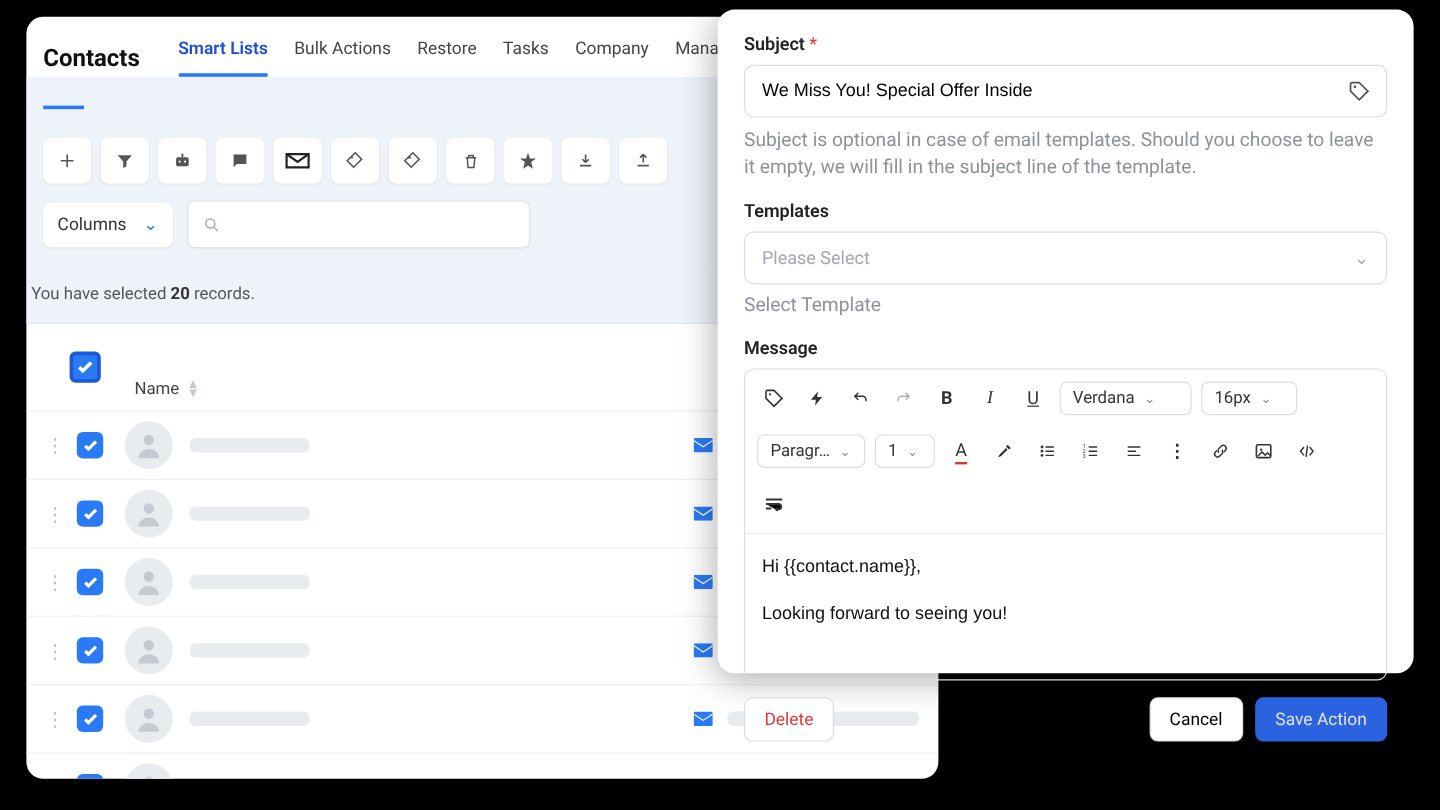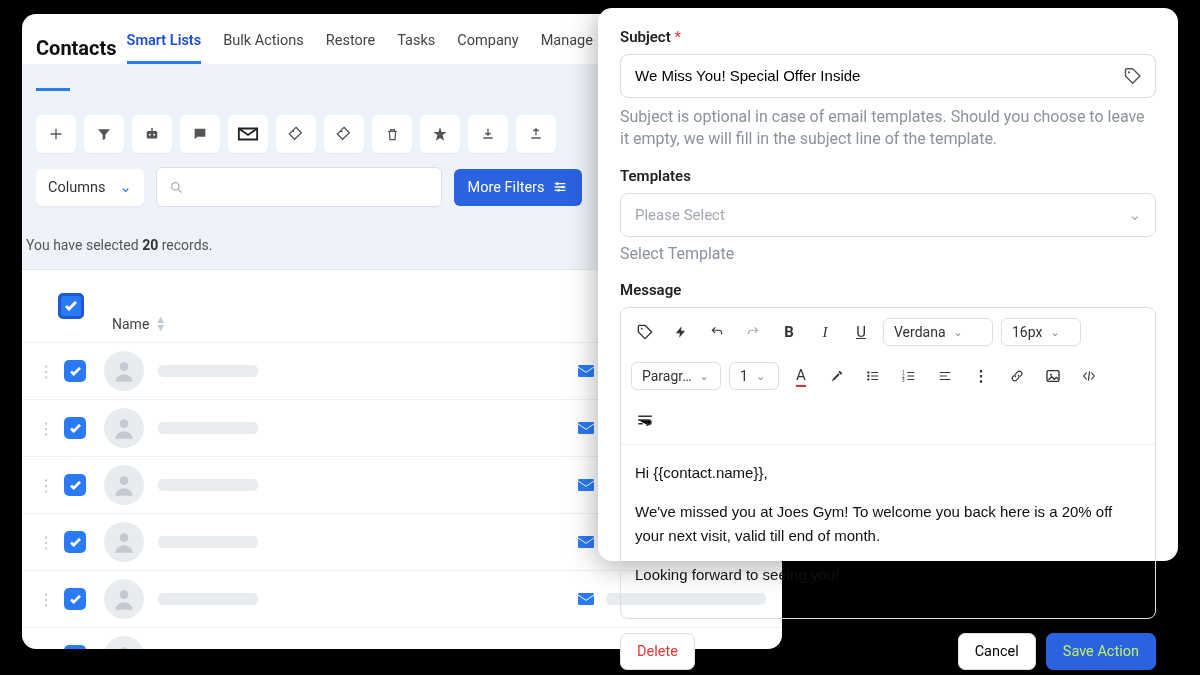--- a/index.html
+++ b/index.html
@@ -19,21 +19,21 @@
   height: 635px;
   background: #fff;
   border-radius: 14px;
   box-shadow: 0 4px 24px rgba(0,0,0,0.2);
   overflow: hidden;
 }
 .hdr {
   display: flex;
   align-items: center;
   padding: 18px 14px 0 14px;
-  gap: 10px;
+  gap: 32px;
 }
 .page-title {
   font-size: 20px;
   font-weight: 700;
   color: #111;
 }
 .tabs {
   display: flex;
   gap: 22px;
 }
@@ -259,21 +259,21 @@
 }
 .btn {
   border: 1px solid #d9dee6;
   border-radius: 7px;
   padding: 9px 16px;
   font-size: 14.5px;
   cursor: pointer;
   background: #fff;
 }
 .btn.del { color: #e23636; }
-.btn.primary { background: #2a62e0; color: #bef264; border-color: #2a62e0; }
+.btn.primary { background: #2a62e0; color: #e5e5e5; border-color: #2a62e0; }
 .spacer { flex: 1; }
 .section { margin-top: 16px; }
 svg { display: block; }
 </style>
 </head>
 <body>
 
 <div class="window-left">
   <div class="hdr">
     <div class="page-title">Contacts</div>
@@ -356,29 +356,20 @@
       <div class="col-sel">
         <span>Columns</span>
         <span class="chev-blue">⌄</span>
       </div>
       <div class="search-box">
         <svg width="15" height="15" viewBox="0 0 24 24">
             <circle cx="10" cy="10" r="6" fill="none" stroke="#aab" stroke-width="2"></circle>
             <path d="M15 15l5 5" stroke="#aab" stroke-width="2"></path>
           </svg>
       </div>
-      <div class="more-filt">
-        <span>More Filters</span>
-        <svg width="16" height="16" viewBox="0 0 24 24">
-            <path stroke="#fff" stroke-width="2" d="M4 7h16M4 12h16M4 17h16"></path>
-            <circle cx="8" cy="7" r="2" fill="#fff"></circle>
-            <circle cx="16" cy="12" r="2" fill="#fff"></circle>
-            <circle cx="10" cy="17" r="2" fill="#fff"></circle>
-          </svg>
-      </div>
     </div>
   </div>
 
   <div class="selbar">
     <span>You have selected </span><b>20</b><span> records.</span>
   </div>
 
   <div class="thead">
     <div style="width:20px"></div>
     <div class="cb head">
@@ -653,21 +644,20 @@
           </div>
         <div class="sep"></div>
         <div class="ebtn">
             <svg width="18" height="12" viewBox="0 0 24 16">
               <path stroke="#333" stroke-width="2" d="M3 3h18M3 8h14a3 3 0 010 6h-3m0 0l2-2m-2 2l2 2M3 13h6"></path>
             </svg>
           </div>
       </div>
       <div class="ebody">
         <p>Hi {{contact.name}},</p>
-        <p>We've missed you at Joes Gym! To welcome you back here is a 20% off your next visit, valid till end of month.</p>
         <p>Looking forward to seeing you!</p>
       </div>
     </div>
   </div>
 
   <div class="footer">
     <div class="btn del">Delete</div>
     <div class="spacer"></div>
     <div class="btn" style="margin-right:10px">Cancel</div>
     <div class="btn primary">Save Action</div>

